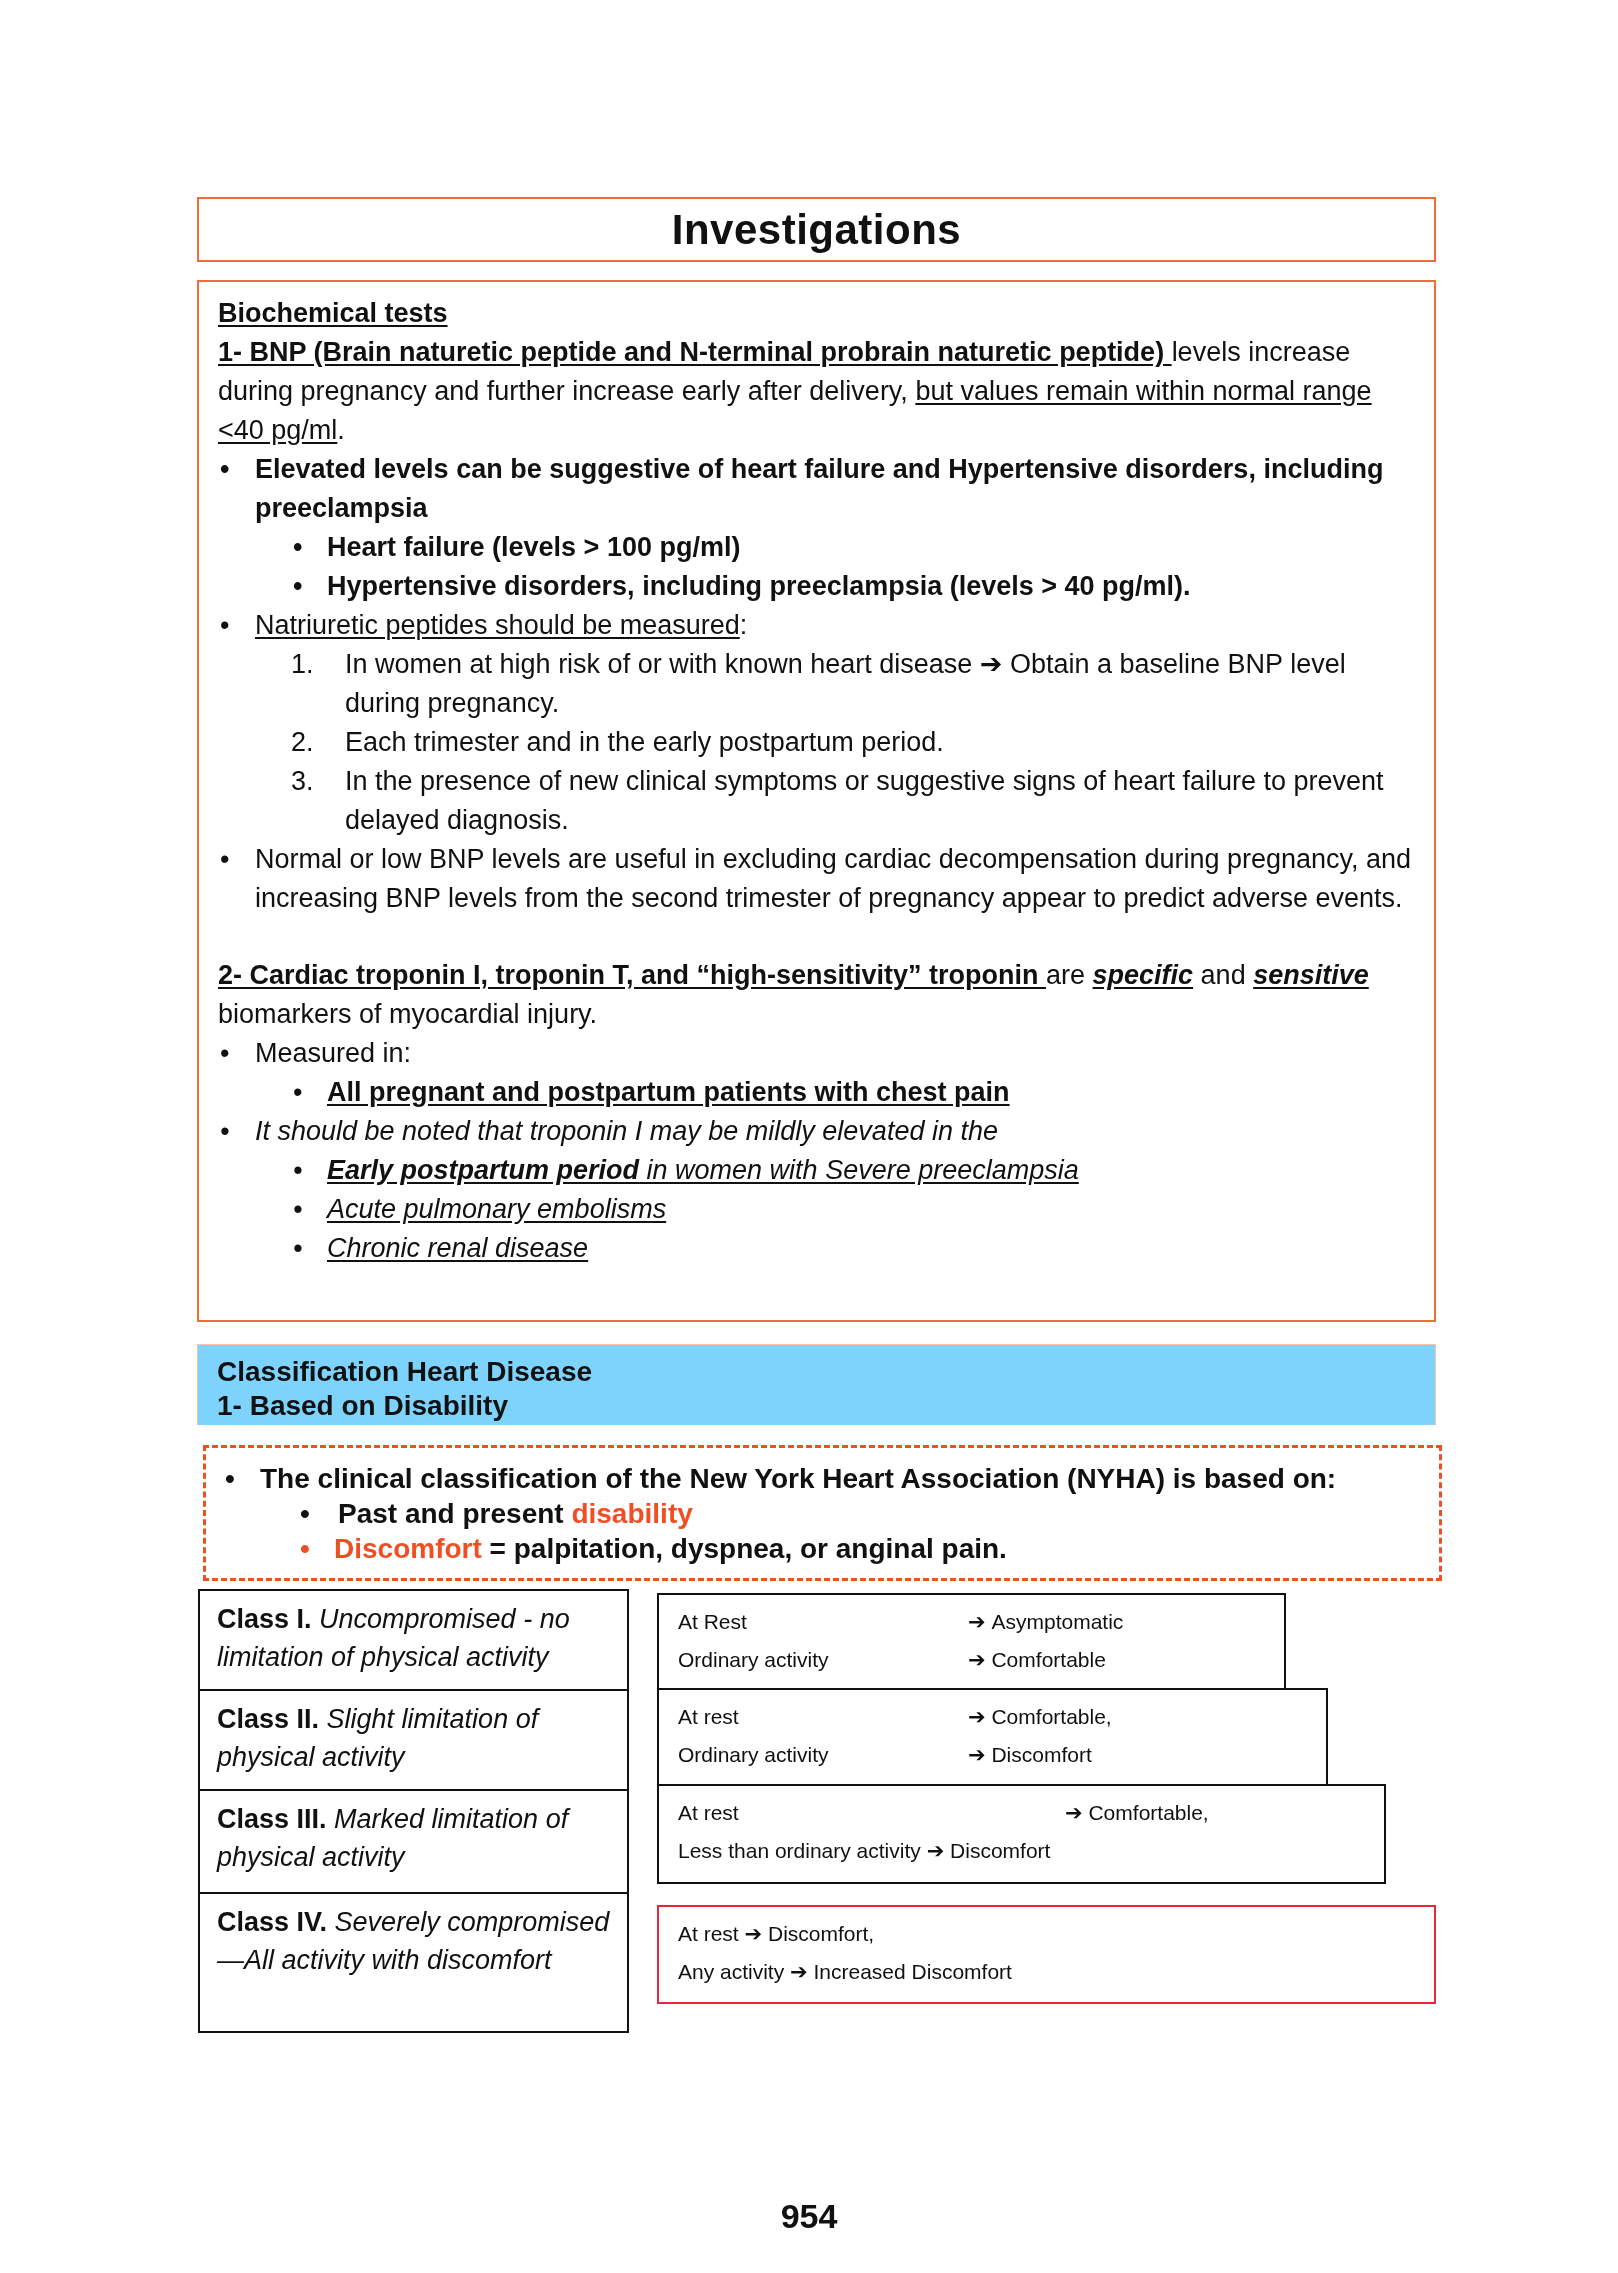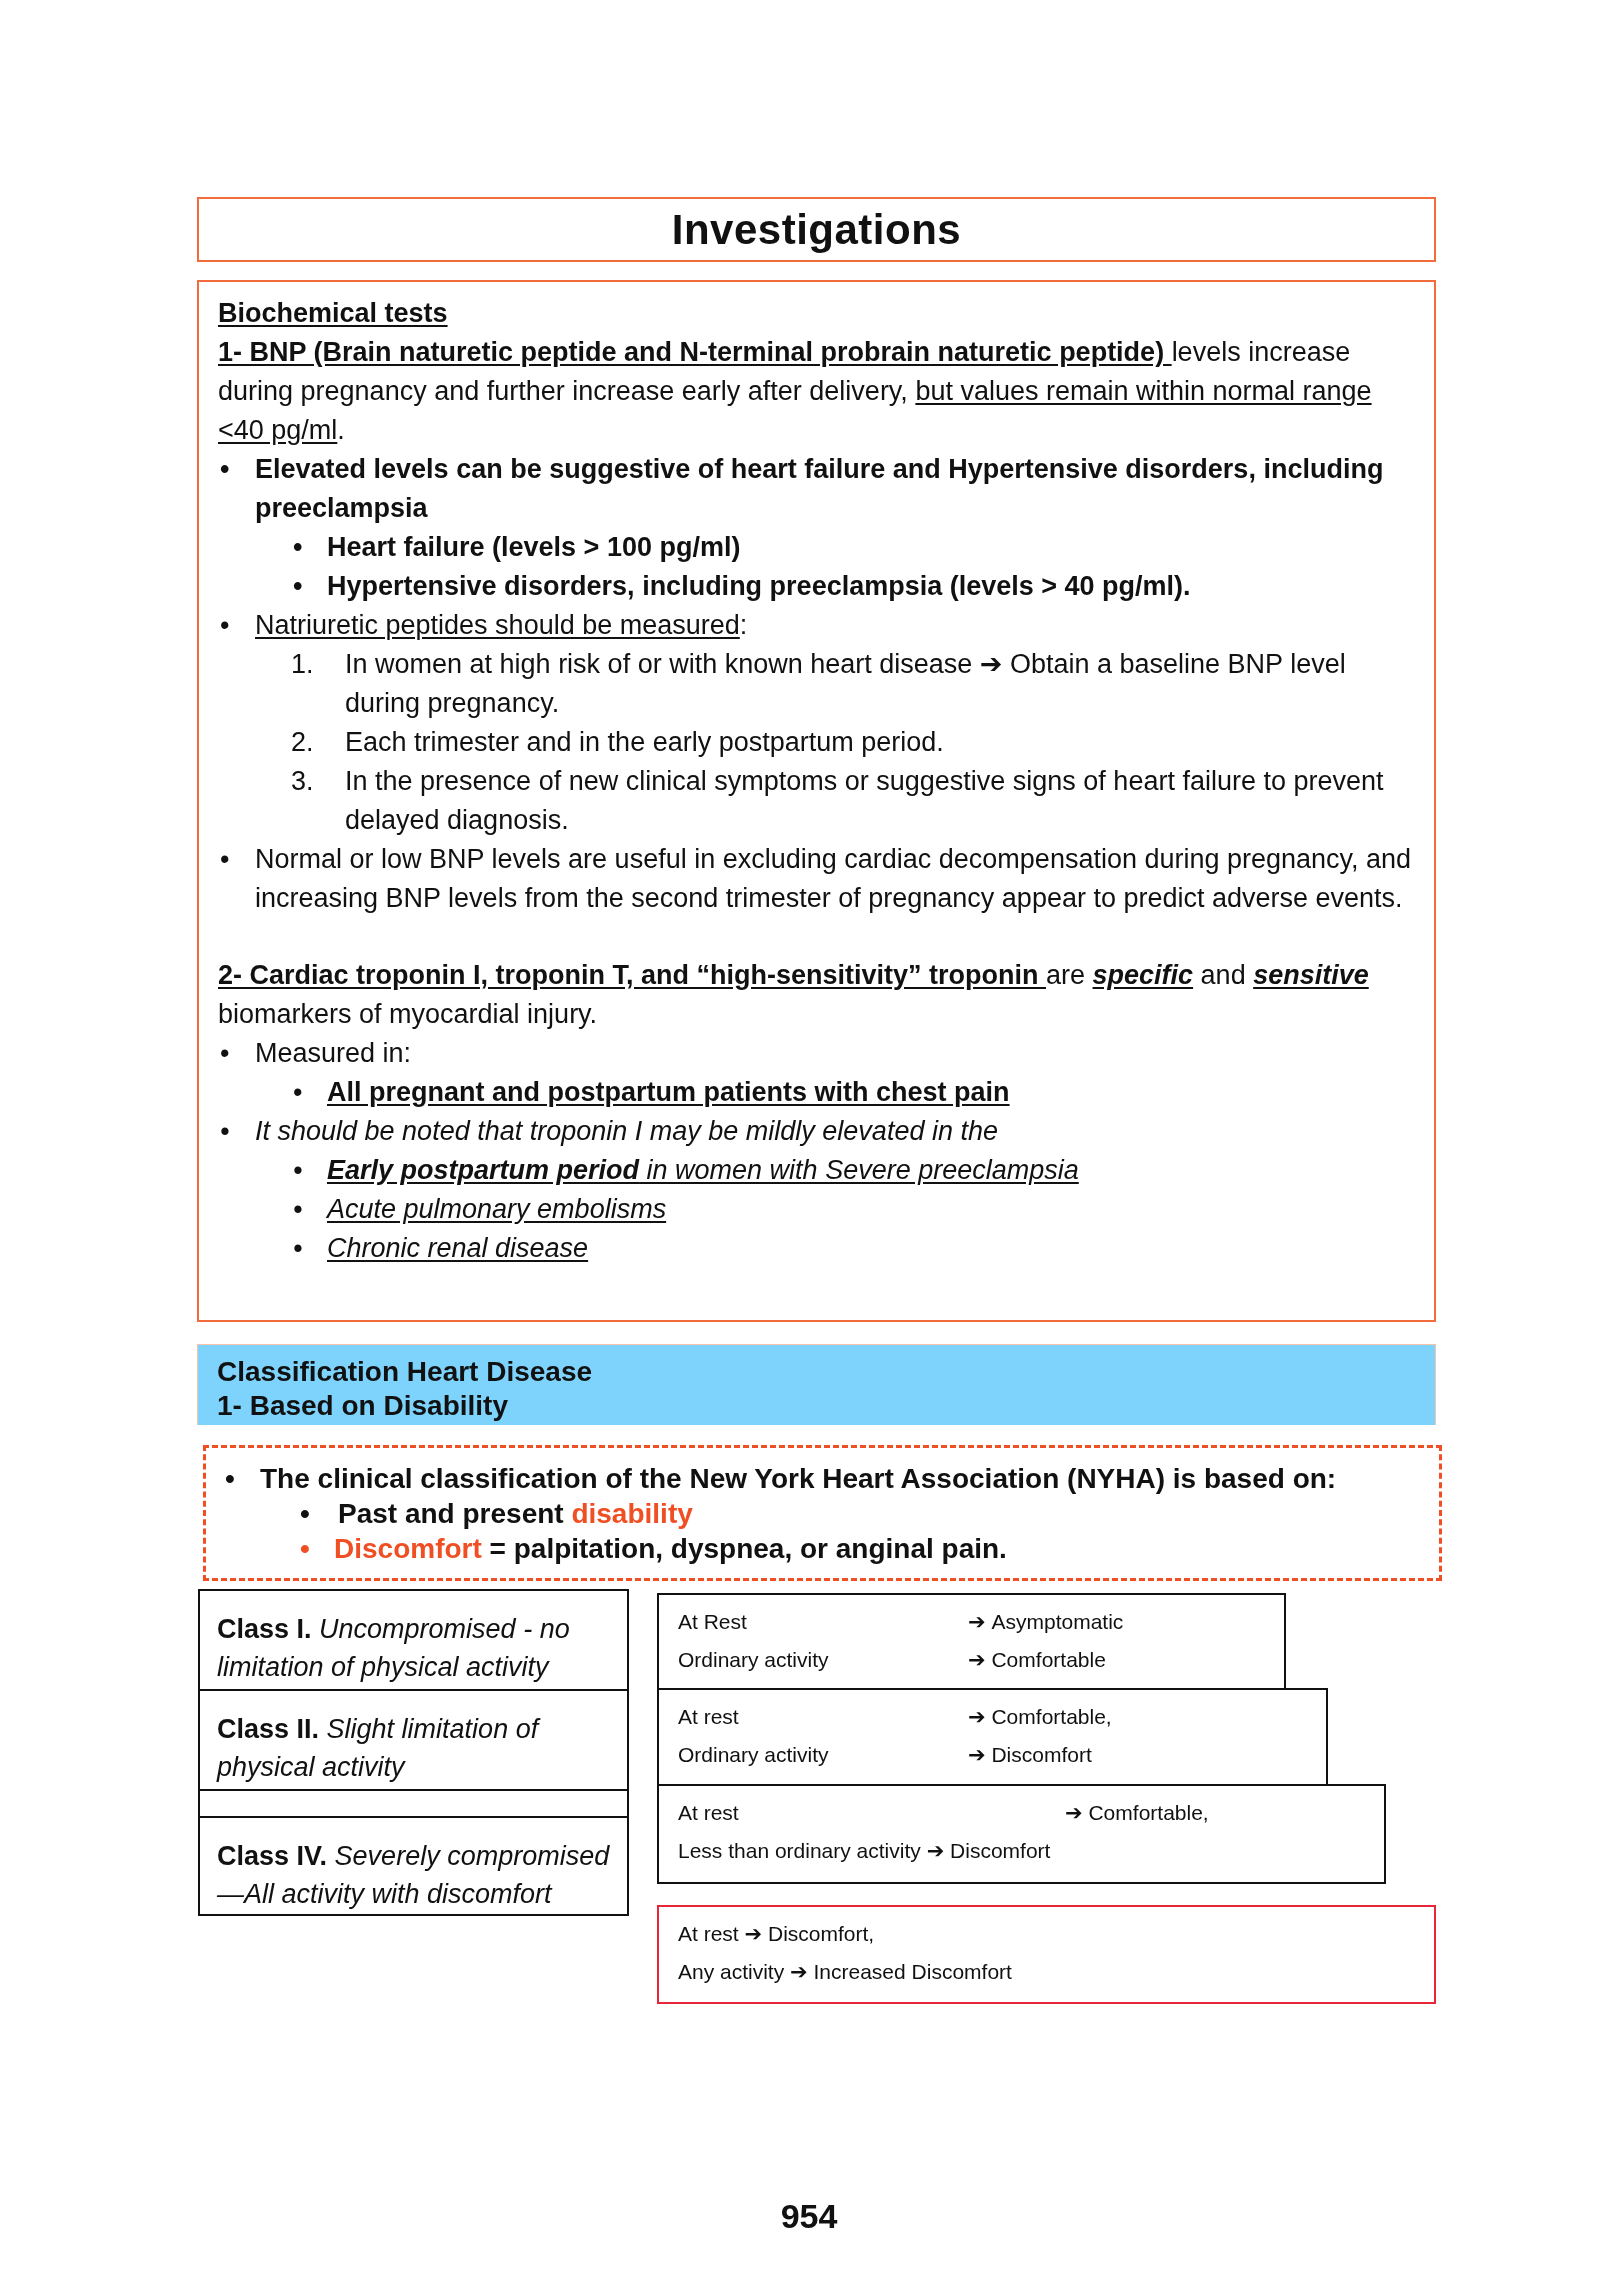--- a/index.html
+++ b/index.html
@@ -33,21 +33,21 @@
                 background: #7dd3fc; border: 1.9px solid #f7c4a8; border-bottom: none;
                 box-sizing: border-box; padding: 9.6px 19px; }
   .class-head div { font-size: 28px; line-height: 34px; font-weight: bold; }
 
   .nyha-box { position: absolute; left: 203px; top: 1445px; width: 1239px; height: 136px;
               border: 3.8px dashed #f04e23; box-sizing: border-box; padding: 13.4px 17px; background: #fff; }
   .nyha-box .line { font-size: 28px; line-height: 35px; font-weight: bold; }
   .orange { color: #f04e23; }
 
   .cls { position: absolute; left: 198px; width: 431px; border: 2.9px solid #111; box-sizing: border-box;
-         padding: 19px 17px; font-size: 27px; line-height: 38px; background: #fff; }
+         padding: 9px 17px; font-size: 27px; line-height: 38px; background: #fff; }
   .cls .lbl { font-weight: bold; }
   .cls .desc { font-style: italic; }
 
   .desc-box { position: absolute; left: 657px; border: 2.9px solid #111; box-sizing: border-box;
               padding: 7.6px 19px; font-size: 21px; line-height: 38px; background: #fff; }
   .desc-box.red { border-color: #e8263a; }
   .row { display: flex; white-space: nowrap; }
   .row .k { display: inline-block; }
   .arrow { font-weight: bold; }
 
@@ -121,21 +121,21 @@
 
 <div class="cls" style="top:1589px;height:103px;">
   <span class="lbl">Class I.</span><span class="desc"> Uncompromised - no limitation of physical activity</span>
 </div>
 <div class="cls" style="top:1689px;height:103px;">
   <span class="lbl">Class II.</span><span class="desc"> Slight limitation of physical activity</span>
 </div>
 <div class="cls" style="top:1789px;height:105px;">
   <span class="lbl">Class III.</span><span class="desc"> Marked limitation of physical activity</span>
 </div>
-<div class="cls" style="top:1816px;height:100px;">
+<div class="cls" style="top:1892px;height:141px;">
   <span class="lbl">Class IV.</span><span class="desc"> Severely compromised—All activity with discomfort</span>
 </div>
 
 <div class="desc-box" style="top:1593px;width:629px;height:97px;">
   <div class="row"><span class="k" style="width:290px">At Rest</span><span class="arrow">➔</span>&nbsp;<span>Asymptomatic</span></div>
   <div class="row"><span class="k" style="width:290px">Ordinary activity</span><span class="arrow">➔</span>&nbsp;<span>Comfortable</span></div>
 </div>
 <div class="desc-box" style="top:1688px;width:671px;height:98px;">
   <div class="row"><span class="k" style="width:290px">At rest</span><span class="arrow">➔</span>&nbsp;<span>Comfortable,</span></div>
   <div class="row"><span class="k" style="width:290px">Ordinary activity</span><span class="arrow">➔</span>&nbsp;<span>Discomfort</span></div>

